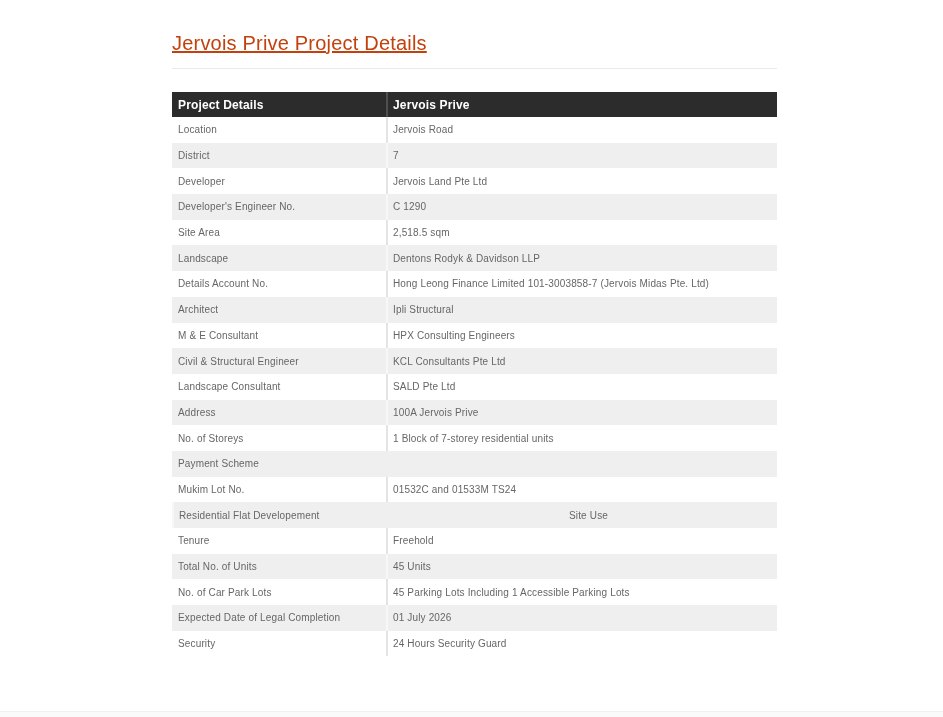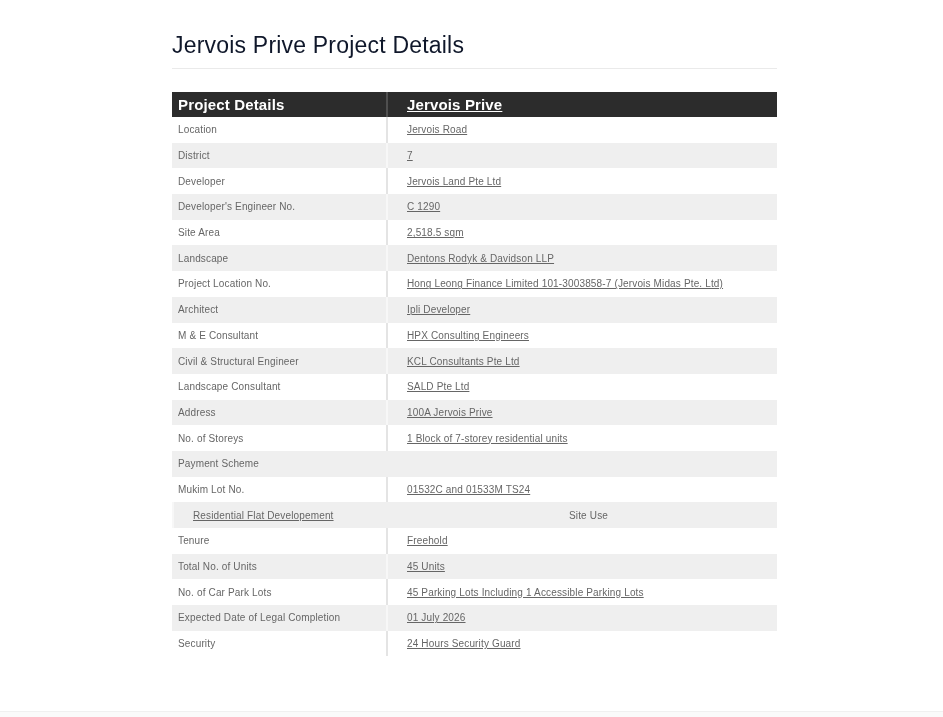--- a/index.html
+++ b/index.html
@@ -11,43 +11,44 @@
   }
   .page { position: relative; width: 943px; height: 717px; background: #ffffff; }
   .content {
     position: absolute;
     left: 172px; top: 0;
     width: 605px;
   }
   .page-title {
     position: absolute;
     left: 0; top: 32px;
-    font-size: 23px;
+    font-size: 20px;
     font-weight: 500;
-    color: #0f172a;
+    color: #c2410c;
     letter-spacing: 0.2px;
     white-space: nowrap;
+    text-decoration: underline;
   }
   .title-divider {
     position: absolute;
     left: 0; top: 68px;
     width: 605px; height: 0;
     border-top: 1px solid #eaeaea;
   }
   .ptable {
     position: absolute;
     left: 0; top: 92px;
     width: 605px;
   }
   .trow { display: flex; align-items: stretch; height: 25.7px; background: #ffffff; }
   .thead { height: 25px; background: #2c2c2c; }
   .tcell { display: flex; align-items: center; font-size: 10px; color: #666666; letter-spacing: 0.15px; }
   .tcell.label { flex: 0 0 214px; padding-left: 6px; }
-  .tcell.value { flex: 1 1 auto; padding-left: 19px; border-left: 2px solid #e4e4e4; text-decoration: underline; }
-  .thead .tcell { color: #ffffff; font-weight: bold; font-size: 15px; }
+  .tcell.value { flex: 1 1 auto; padding-left: 5px; border-left: 2px solid #e4e4e4; }
+  .thead .tcell { color: #ffffff; font-weight: bold; font-size: 12px; }
   .thead .tcell.value { border-left-color: #4f4f4f; }
   .tbody .trow:nth-child(even) { background: #efefef; }
   .tbody .trow:nth-child(even) .tcell.value { border-left-color: #f7f7f7; }
   .footer-strip {
     position: absolute;
     left: 0; top: 711px;
     width: 943px; height: 6px;
     background: #fafafa;
     border-top: 1px solid #f0f0f0;
   }
@@ -92,27 +93,27 @@
     <div class="tcell label">Site Area</div>
     <div class="tcell value">2,518.5 sqm</div>
   </div>
 
   <div class="trow">
     <div class="tcell label">Landscape</div>
     <div class="tcell value">Dentons Rodyk &amp; Davidson LLP</div>
   </div>
 
   <div class="trow">
-    <div class="tcell label">Project Location No.</div>
+    <div class="tcell label">Details Account No.</div>
     <div class="tcell value">Hong Leong Finance Limited 101-3003858-7 (Jervois Midas Pte. Ltd)</div>
   </div>
 
   <div class="trow">
     <div class="tcell label">Architect</div>
-    <div class="tcell value">Ipli Developer</div>
+    <div class="tcell value">Ipli Structural</div>
   </div>
 
   <div class="trow">
     <div class="tcell label">M &amp; E Consultant</div>
     <div class="tcell value">HPX Consulting Engineers</div>
   </div>
 
   <div class="trow">
     <div class="tcell label">Civil &amp; Structural Engineer</div>
     <div class="tcell value">KCL Consultants Pte Ltd</div>

